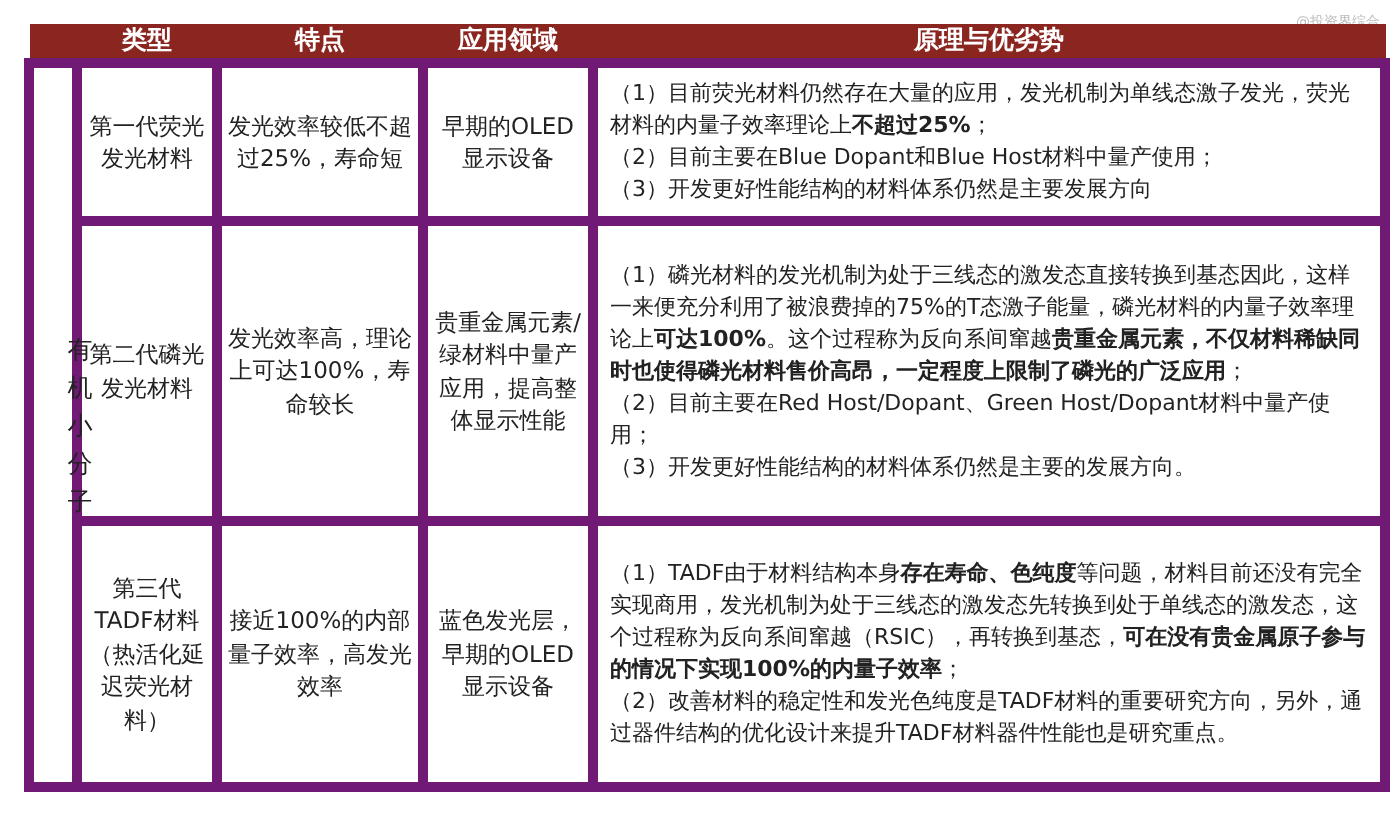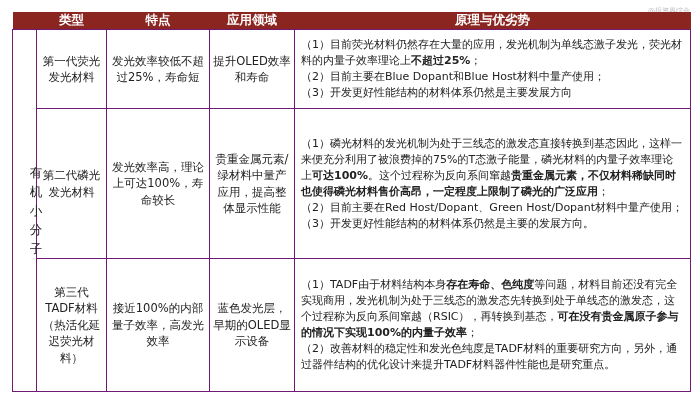--- a/index.html
+++ b/index.html
@@ -2,21 +2,21 @@
 <html><head>
   <meta charset="utf-8">
   <style>
     html, body { margin: 0; padding: 0; background: #ffffff; }
     body { width: 700px; height: 412px; position: relative; overflow: hidden;
            font-family: "DejaVu Sans", "Liberation Sans", sans-serif; color: #222; }
     .watermark { position: absolute; right: 10px; top: 6px; font-size: 7px; color: #bbb; letter-spacing: 0; }
     table { position: absolute; left: 12px; top: 12px; width: 678px; border-collapse: collapse; table-layout: fixed; }
     th { background: #8b2520; color: #fff; font-weight: bold; font-size: 12.5px; height: 16px; padding: 0;
          text-align: center; border: none; }
-    td { border: 1px solid #701a75; font-size: 11.5px; line-height: 16.5px; text-align: center; vertical-align: middle; padding: 0 3px; }
+    td { border: 5px solid #701a75; font-size: 11.5px; line-height: 16.5px; text-align: center; vertical-align: middle; padding: 0 3px; }
     td.group { font-size: 12.5px; line-height: 19px; padding: 16px; }
     td.desc { text-align: left; padding: 4px 6px 4px 6px; font-size: 11px; line-height: 16px; }
     .pline { display: block; }
     b { font-weight: bold; }
     .vtext { display: inline-block; width: 14px; word-break: break-all; }
   </style>
 </head>
 <body>
 
 <div class="watermark">@投资界综合</div>
@@ -38,21 +38,21 @@
       <th>原理与优劣势</th>
     </tr>
   </thead>
   <tbody>
     <tr style="height:79px">
       <td class="group" rowspan="3">
         <span class="vtext">有机小分子</span>
       </td>
       <td>第一代荧光发光材料</td>
       <td>发光效率较低不超过25%，寿命短</td>
-      <td>提升OLED效率和寿命</td>
+      <td>早期的OLED显示设备</td>
       <td class="desc">
         <span class="pline"><span>（1）目前荧光材料仍然存在大量的应用，发光机制为单线态激子发光，荧光材料的内量子效率理论上</span><b>不超过25%</b><span>；</span></span>
         <span class="pline">（2）目前主要在Blue Dopant和Blue Host材料中量产使用；</span>
         <span class="pline">（3）开发更好性能结构的材料体系仍然是主要发展方向</span>
       </td>
     </tr>
     <tr style="height:150px">
       <td>第二代磷光发光材料</td>
       <td>发光效率高，理论上可达100%，寿命较长</td>
       <td>贵重金属元素/绿材料中量产应用，提高整体显示性能</td>

